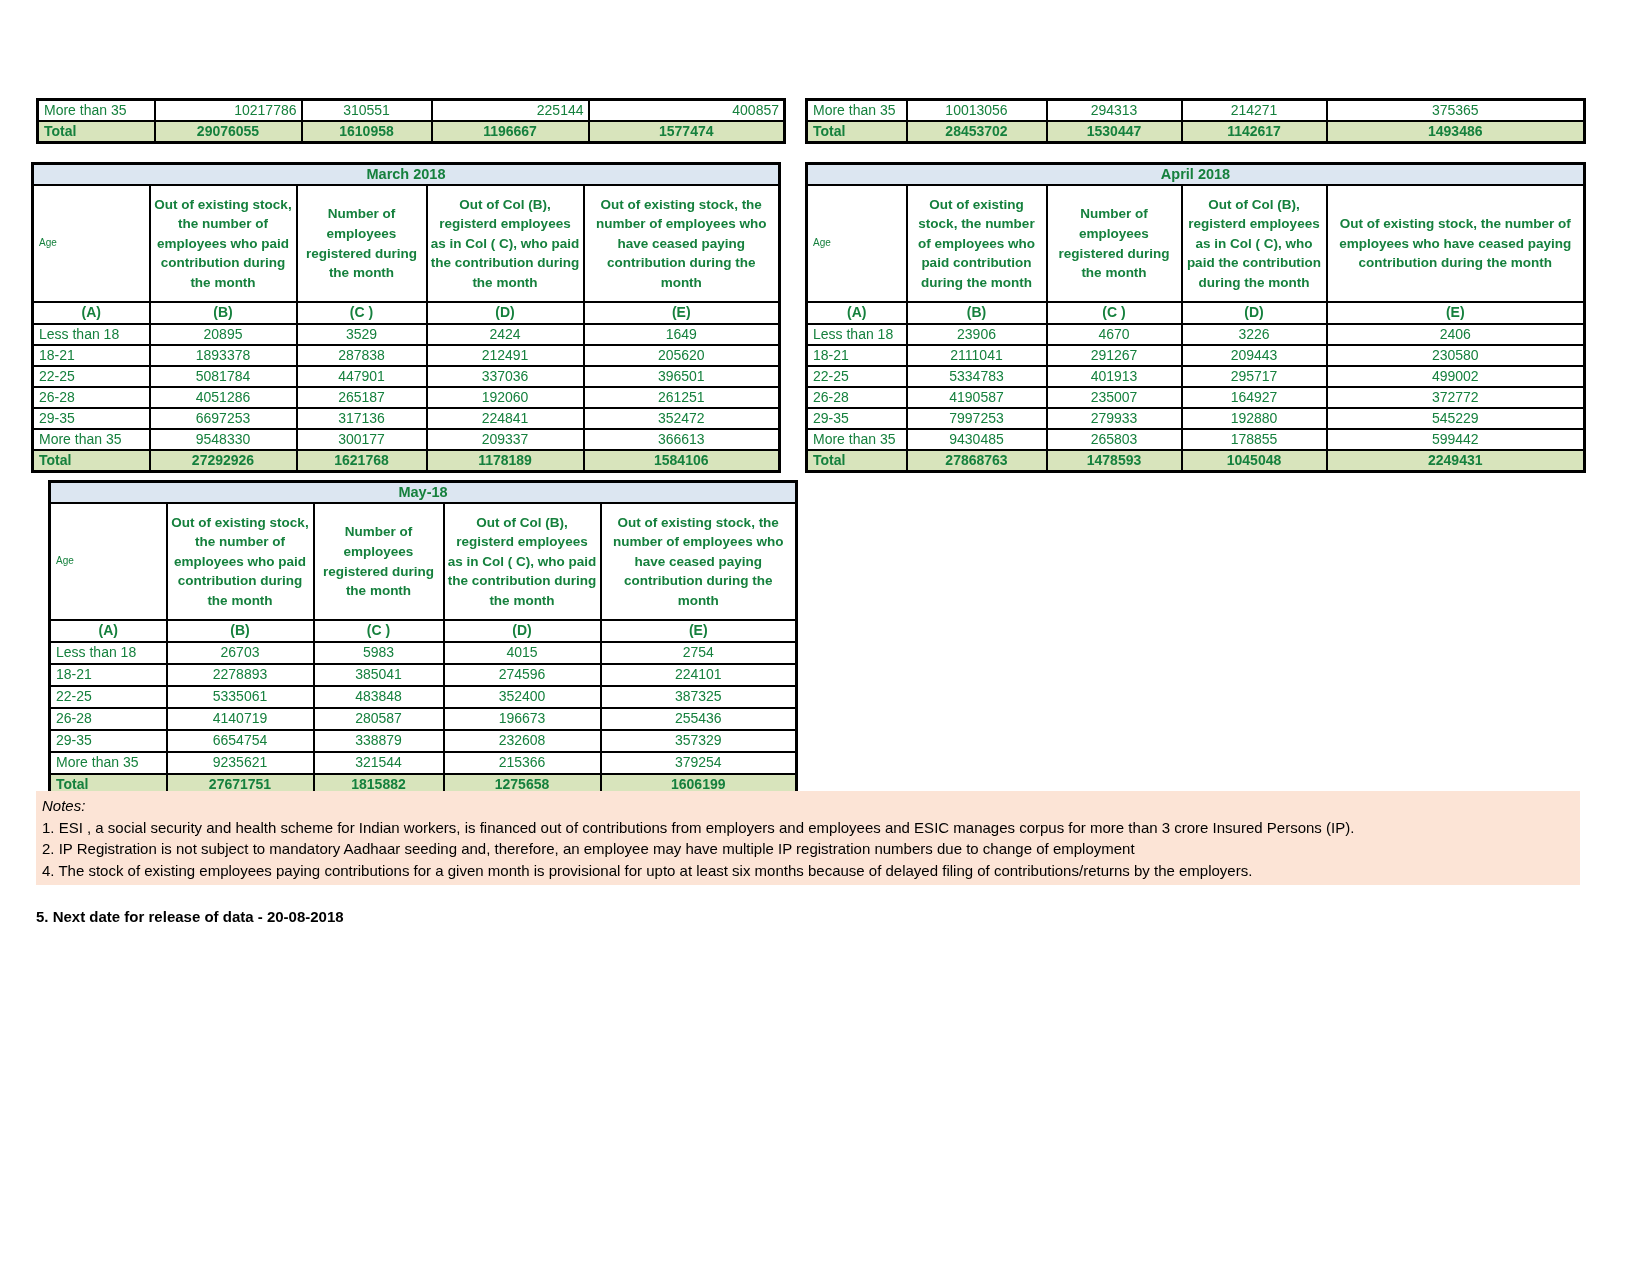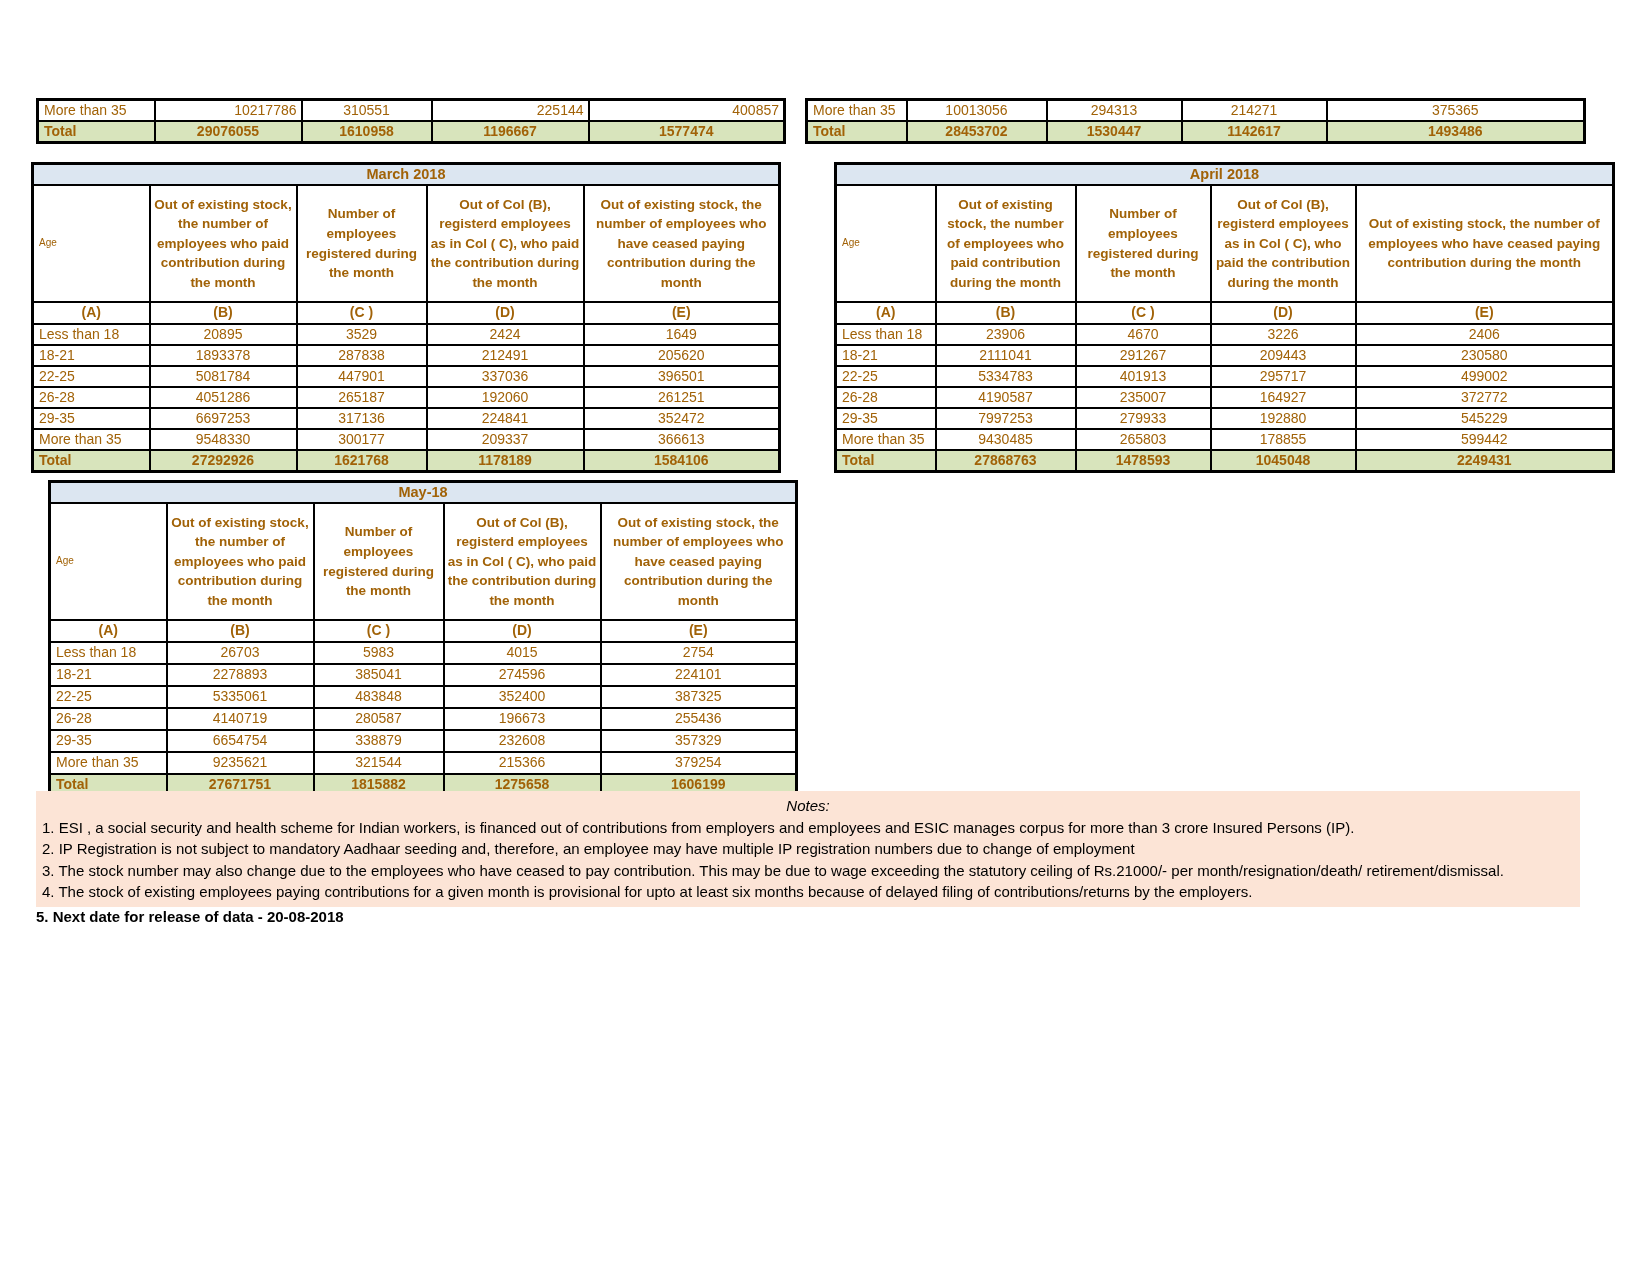--- a/index.html
+++ b/index.html
@@ -2,21 +2,21 @@
 <html style="--title-bar: #dce6f1; --total-row: #d8e4bc; --notes-bg: #fce4d6;"><head>
 <meta charset="utf-8">
 <style>
   html,body { margin:0; padding:0; }
   body {
     width:1650px; height:1275px; background:#ffffff; position:relative;
     font-family:"Liberation Sans", sans-serif; color:#000;
   }
   .tbl {
     position:absolute; border-collapse:collapse; table-layout:fixed;
-    font-size:14px; color:#a16207; border:3px solid #000;
+    font-size:14px; color:#15803d; border:3px solid #000;
   }
   .tbl td {
     border:2px solid #000; padding:0 4px; height:19px;
     line-height:1.1; overflow:hidden; vertical-align:middle;
   }
   .title-row td {
     background:var(--title-bar,#dce6f1); font-weight:bold; text-align:center;
     height:19px; font-size:14.5px;
   }
   .hdr-row td {
@@ -30,21 +30,21 @@
   .rows-body tr:last-child td { background:var(--total-row,#d8e4bc); font-weight:bold; }
   .may-table .rows-body td { height:20px; }
   .partial-left-body tr:first-child td:nth-child(2),
   .partial-left-body tr:first-child td:nth-child(4),
   .partial-left-body tr:first-child td:nth-child(5) { text-align:right; }
   .notes-box {
     position:absolute; left:36px; top:791px; width:1532px;
     background:var(--notes-bg,#fce4d6); padding:4px 6px;
     font-size:15px; line-height:21.5px;
   }
-  .notes-label { font-style:italic;text-align:center; }
+  .notes-label { font-style:italic; }
   .release-note {
     position:absolute; left:36px; top:908px; font-weight:bold; font-size:15px;
   }
 </style>
 </head>
 <body>
 
 <div>
 
   <table class="tbl" style="left:36px; top:98px; width:747px;">
@@ -174,21 +174,21 @@
         <tr>
           <td>Total</td>
           <td>27292926</td>
           <td>1621768</td>
           <td>1178189</td>
           <td>1584106</td>
         </tr>
       </tbody>
   </table>
 
-  <table class="tbl" style="left:834px; top:162px; width:778px;">
+  <table class="tbl" style="left:805px; top:162px; width:778px;">
     <colgroup>
       <col style="width:100px">
         <col style="width:140px">
         <col style="width:135px">
       <col style="width:145px">
         <col style="width:258px">
     </colgroup>
     <tbody>
       <tr class="title-row">
         <td colspan="5">April 2018</td>
@@ -342,18 +342,17 @@
           <td>1275658</td>
           <td>1606199</td>
         </tr>
       </tbody>
   </table>
 
   <div class="notes-box">
     <div class="notes-label">Notes:</div>
     <div>1. ESI , a social security and health scheme for Indian workers, is financed out of contributions from employers and employees and ESIC manages corpus for more than 3 crore Insured Persons (IP).</div>
     <div>2. IP Registration is not subject to mandatory Aadhaar seeding and, therefore, an employee may have multiple IP registration numbers due to change of employment</div>
-    <div>3. The stock number may also change due to the employees who have ceased to pay contribution. This may  be due to wage exceeding the statutory ceiling of  Rs.21000/- per month/resignation/death/ retirement/dismissal.</div>
     <div>4. The stock of existing employees paying contributions for a given month is provisional for upto at least six months because of delayed filing of contributions/returns by the employers.</div>
   </div>
   <div class="release-note">5. Next date for release of data - 20-08-2018</div>
 
 </div>
 
 </body></html>

